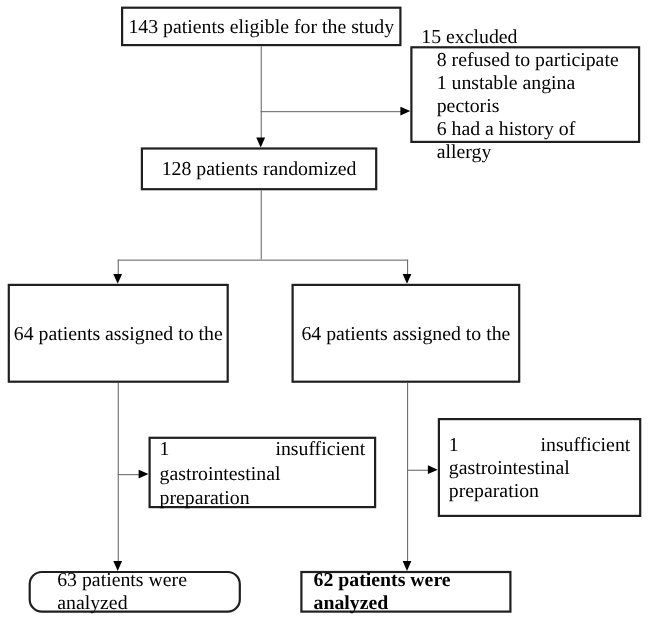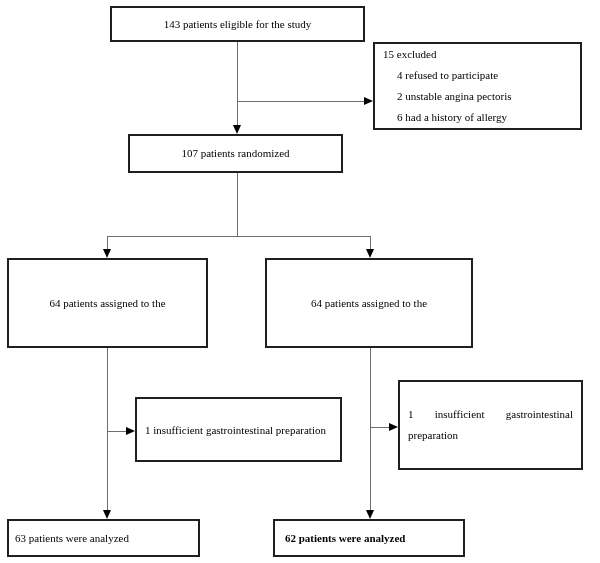--- a/index.html
+++ b/index.html
@@ -3,21 +3,21 @@
 <meta charset="utf-8">
 <style>
   html,body{margin:0;padding:0;background:#ffffff;}
   .canvas{
     position:relative;width:600px;height:563px;background:#ffffff;
     font-family:"Liberation Serif",serif;color:#000000;overflow:hidden;
   }
   .box{
     position:absolute;box-sizing:border-box;
     border:2px solid #1f1f1f;background:#ffffff;
-    font-size:11px;line-height:21px;
+    font-size:18px;line-height:21px;
   }
   .box.center{display:flex;flex-direction:column;align-items:center;justify-content:center;text-align:center;}
   .box.vcenter{display:flex;flex-direction:column;justify-content:center;}
   .pad{padding:4px 8px;}
   .indent{padding-left:14px;}
   .justify{text-align:justify;}
   .hline,.vline{position:absolute;background:#6e6e6e;}
   .hline{height:1px;}
   .vline{width:1px;}
   .arr-d{position:absolute;width:0;height:0;
@@ -53,46 +53,46 @@
   <div class="arr-d" style="left:366px;top:510px;"></div>
   <div class="hline" style="left:370px;top:427px;width:20px;"></div>
   <div class="arr-r" style="left:389px;top:422.5px;"></div>
 
   <div class="box center" style="left:110px;top:6px;width:255px;height:36px;">
     <span>143 patients eligible for the study</span>
   </div>
 
   <div class="box vcenter pad" style="left:373px;top:42px;width:209px;height:88px;">
     <div>15 excluded</div>
-    <div class="indent">4 refused to participate</div>
-    <div class="indent">2 unstable angina pectoris</div>
+    <div class="indent">8 refused to participate</div>
+    <div class="indent">1 unstable angina pectoris</div>
     <div class="indent">6 had a history of allergy</div>
   </div>
 
   <div class="box center" style="left:128px;top:134px;width:215px;height:39px;">
-    <span>107 patients randomized</span>
+    <span>128 patients randomized</span>
   </div>
 
   <div class="box center" style="left:7px;top:258px;width:201px;height:90px;line-height:22px;">
     <div>64 patients assigned to the</div>
   </div>
 
   <div class="box center" style="left:265px;top:258px;width:208px;height:90px;line-height:22px;">
     <div>64 patients assigned to the</div>
   </div>
 
   <div class="box vcenter pad" style="left:135px;top:397px;width:207px;height:65px;line-height:22px;">
     <div class="justify">1 insufficient gastrointestinal preparation</div>
   </div>
 
   <div class="box vcenter pad" style="left:398px;top:380px;width:185px;height:90px;line-height:21px;">
     <div class="justify">1 insufficient gastrointestinal preparation</div>
   </div>
 
-  <div class="box vcenter" style="left:7px;top:519px;width:193px;height:38px;padding-left:6px;">
+  <div class="box vcenter" style="left:26px;top:519px;width:193px;height:38px;padding-left:24px;border-radius:12px;">
     <span>63 patients were analyzed</span>
   </div>
 
   <div class="box vcenter" style="left:273px;top:519px;width:192px;height:38px;padding-left:10px;font-weight:bold;">
     <span>62 patients were analyzed</span>
   </div>
 
 </div>
 
 </body></html>

